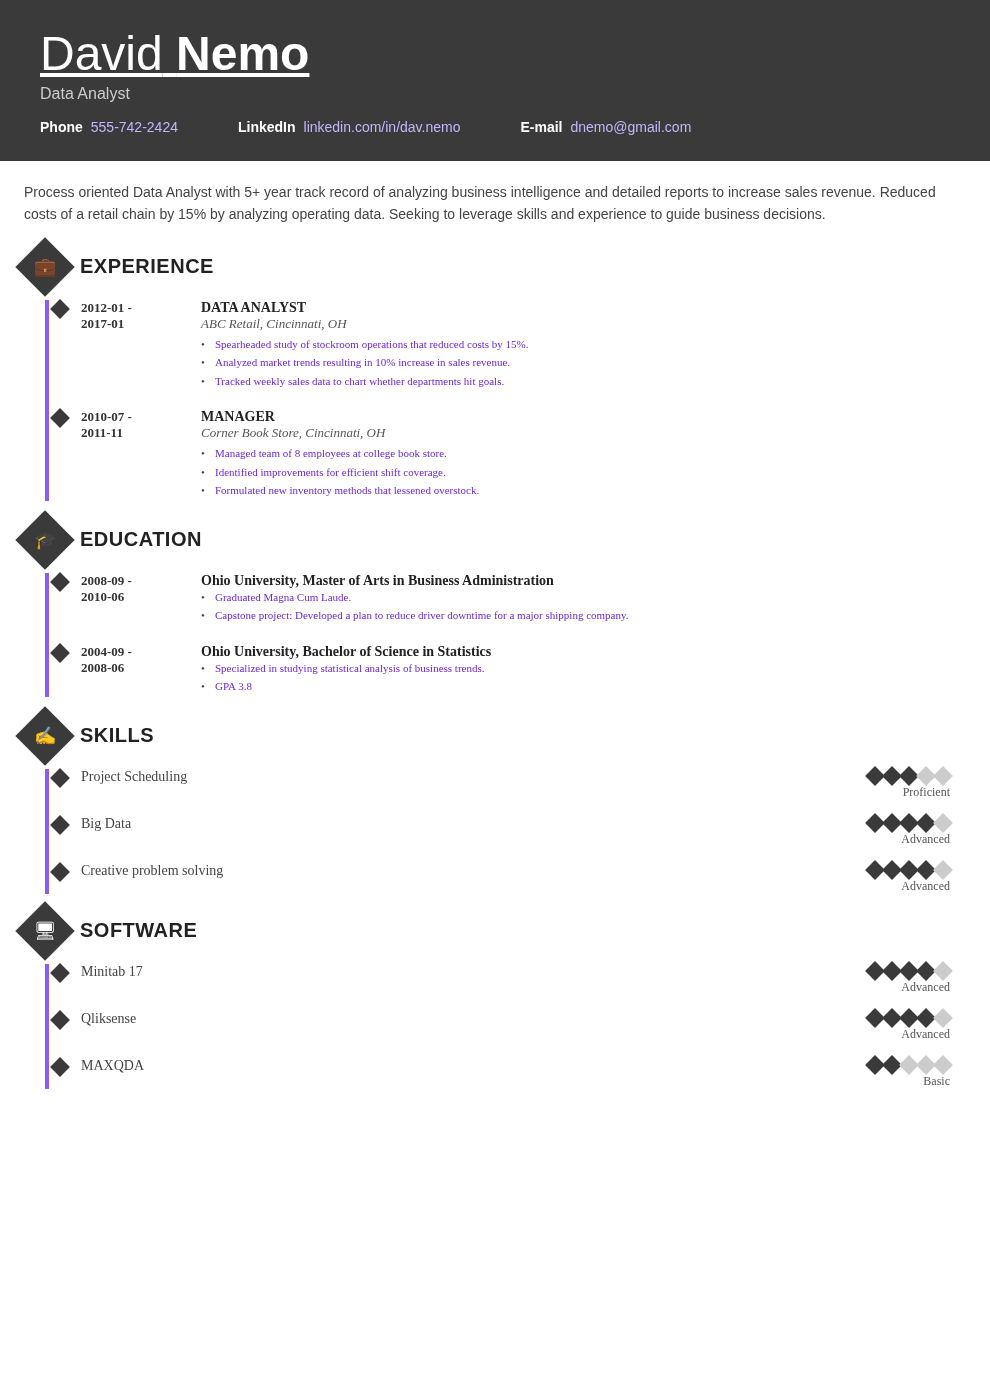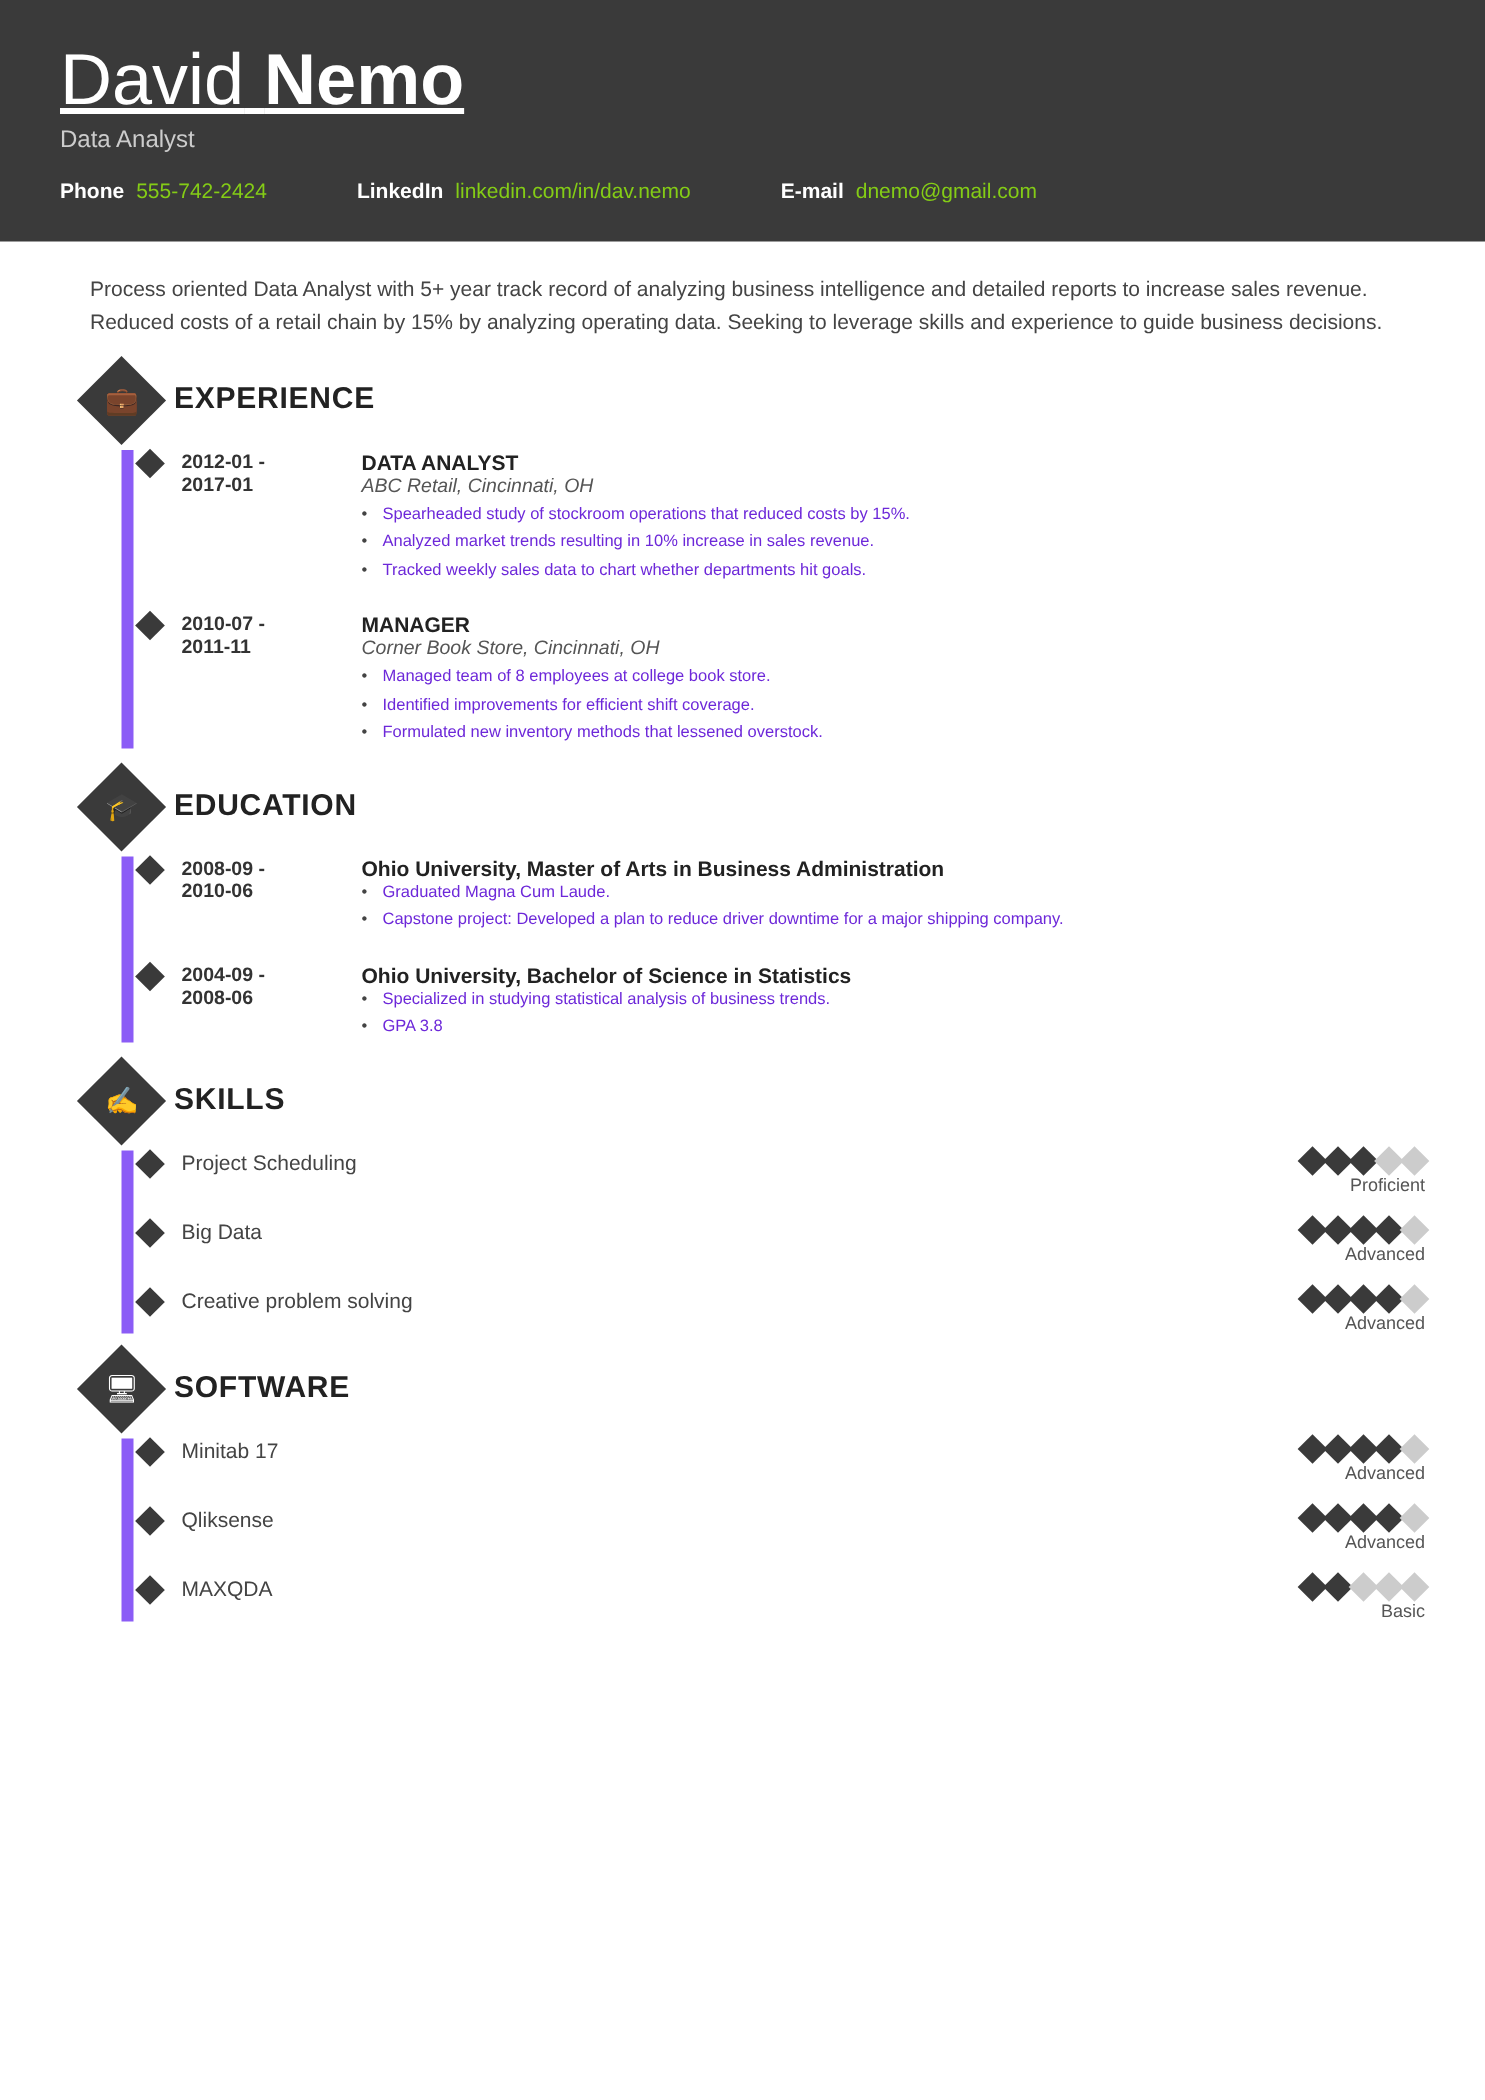--- a/index.html
+++ b/index.html
@@ -46,27 +46,27 @@
       margin-right: 60px;
       margin-bottom: 6px;
     }
     .contact-label {
       font-weight: 700;
       color: #fff;
       margin-right: 8px;
       font-size: 14px;
     }
     .contact-value {
-      color: #84cc16;
+      color: #c4b5fd;
       font-size: 14px;
     }
 
     
     .main {
-      padding: 20px 40px 40px 60px;
+      padding: 20px 40px 40px 24px;
     }
 
     
     .summary {
       font-size: 14px;
       line-height: 1.6;
       color: #444;
       margin-bottom: 20px;
     }
 
@@ -102,23 +102,24 @@
 
     .section-title {
       font-size: 20px;
       font-weight: 700;
       color: #222;
       letter-spacing: 0.5px;
     }
 
     
     .section-content {
-      border-left: 8px solid #8b5cf6;
+      border-left: 4px solid #8b5cf6;
       margin-left: 21px;
       padding-left: 0;
+      font-family: Liberation Serif, serif;
     }
 
     
     .entry {
       display: flex;
       margin-bottom: 18px;
       padding-left: 0;
     }
 
     .entry-bullet {

